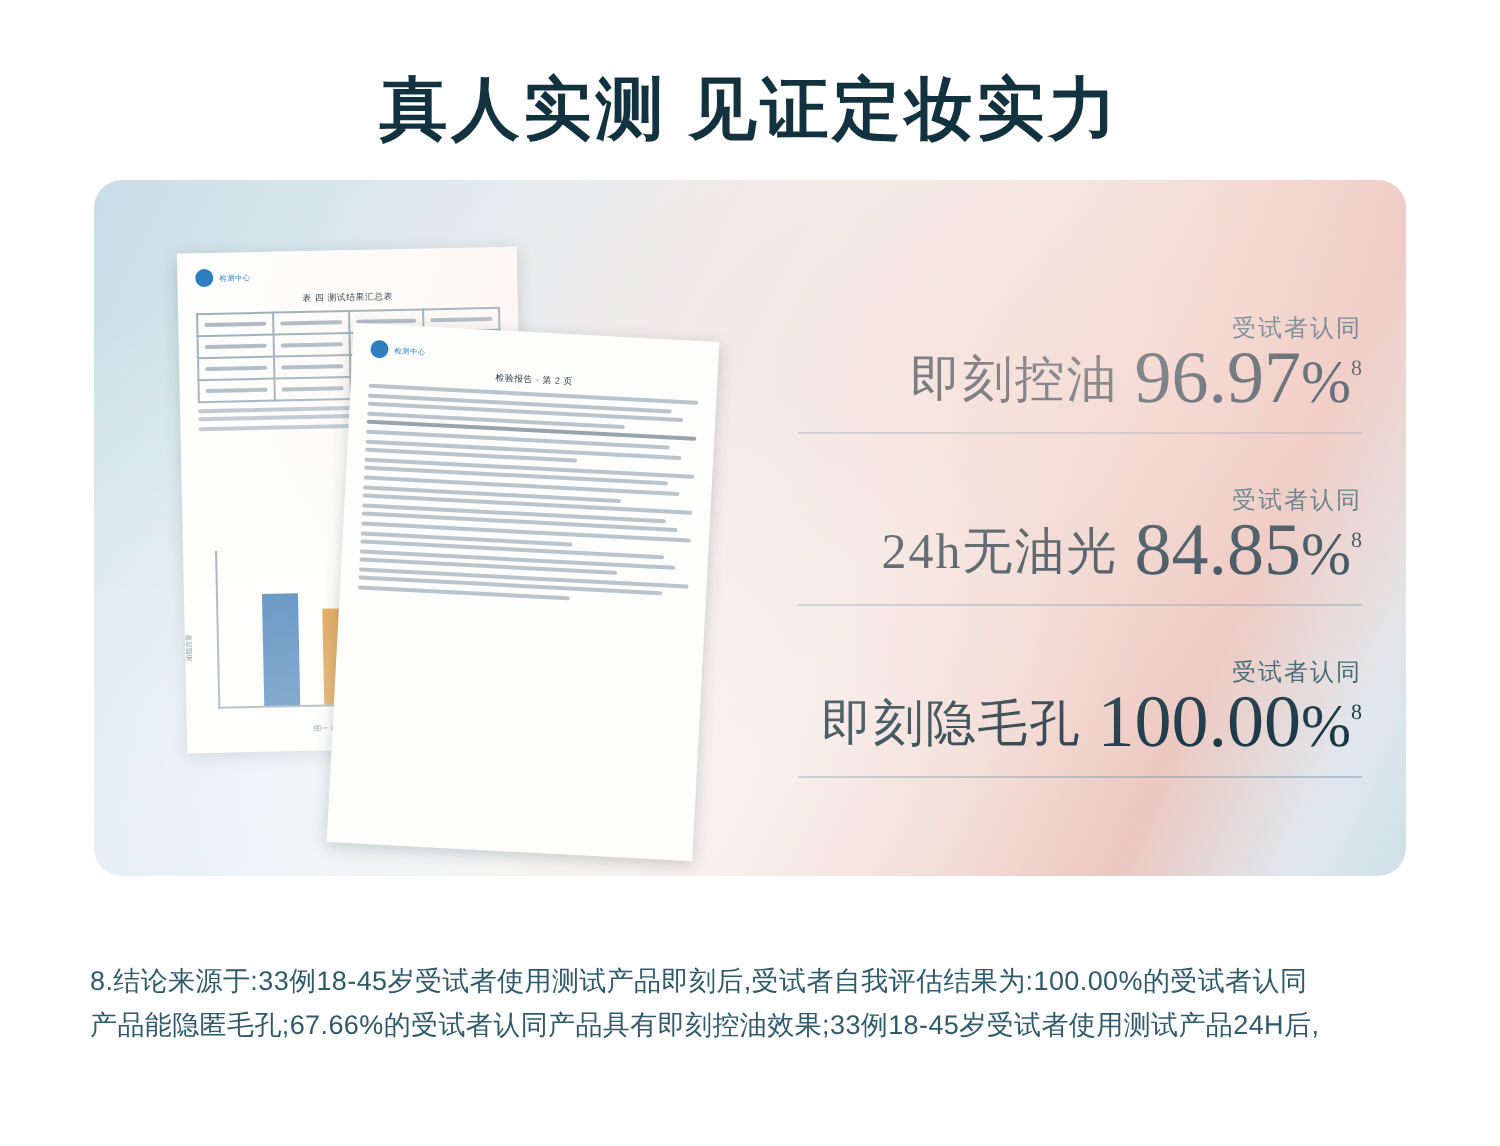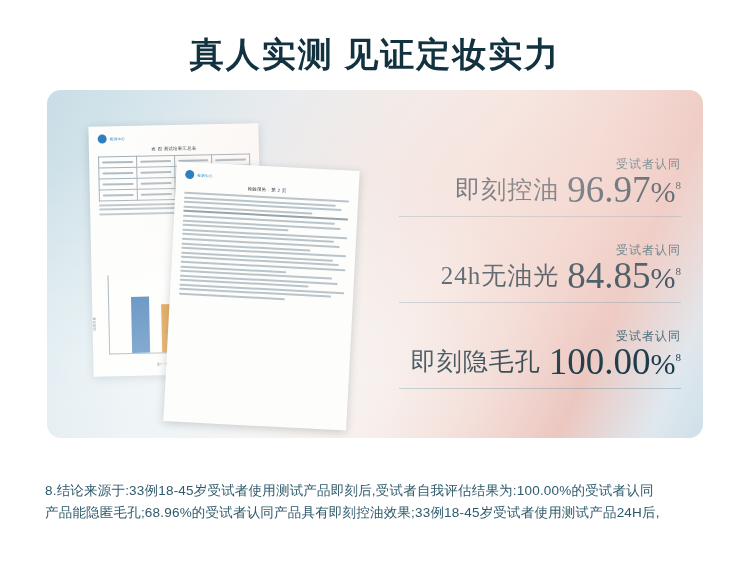--- a/index.html
+++ b/index.html
@@ -427,16 +427,16 @@
         </div>
       </div>
 
       <div class="divider-last"></div>
     </div>
 
   </div>
 
   <div class="footnote">
     <div>8.结论来源于:33例18-45岁受试者使用测试产品即刻后,受试者自我评估结果为:100.00%的受试者认同</div>
-    <div>产品能隐匿毛孔;68.96%的受试者认同产品具有即刻控油效果;33例18-45岁受试者使用测试产品24H后,</div>
+    <div>产品能隐匿毛孔;67.66%的受试者认同产品具有即刻控油效果;33例18-45岁受试者使用测试产品24H后,</div>
   </div>
 
 </div>
 
 </body></html>

